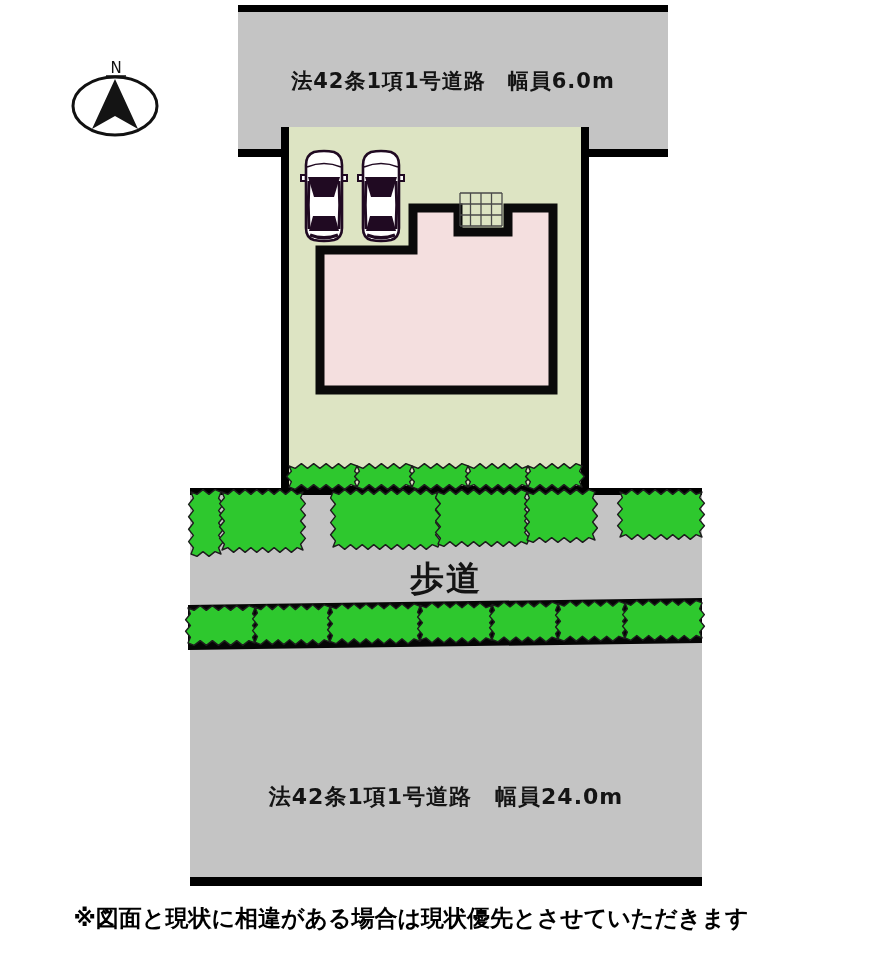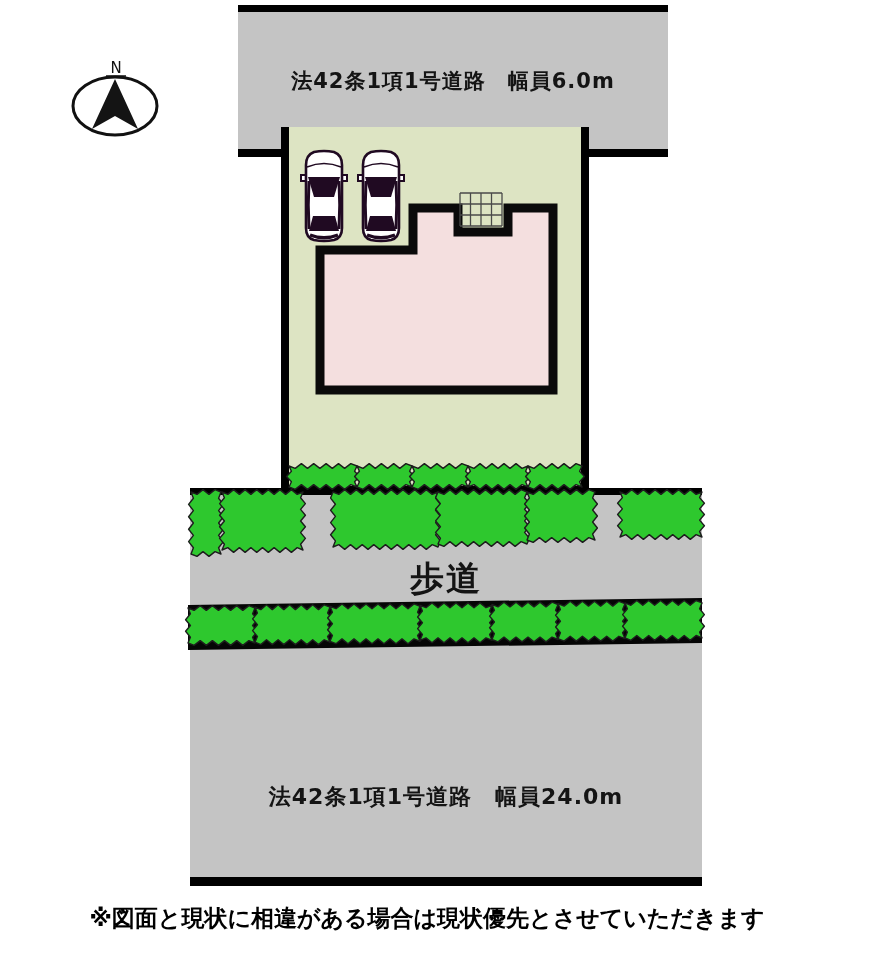--- a/index.html
+++ b/index.html
@@ -37,21 +37,21 @@
     left:190px;top:612px;width:512px;height:274px;
     background:var(--road-gray,#c4c4c4);
     border-bottom:9px solid #000;box-sizing:border-box;
   }
   #bottom-road-label{
     left:190px;top:742px;width:512px;text-align:center;
     font-size:22px;font-weight:bold;color:#141414;letter-spacing:1px;white-space:nowrap;margin-top:40px;
   }
   #disclaimer{
     left:0;top:903px;width:822px;text-align:center;
-    font-size:23px;font-weight:bold;color:#000;white-space:nowrap;margin-left:16px;
+    font-size:23px;font-weight:bold;color:#000;white-space:nowrap;
   }
   #overlay{position:absolute;left:0;top:0;width:889px;height:960px;pointer-events:none;}
   .nlabel{font-size:15px;fill:#111;font-family:"DejaVu Sans","Liberation Sans",sans-serif;}
 </style>
 </head>
 <body>
 
 <div class="stage">
 
   <div id="top-road" class="abs road">

